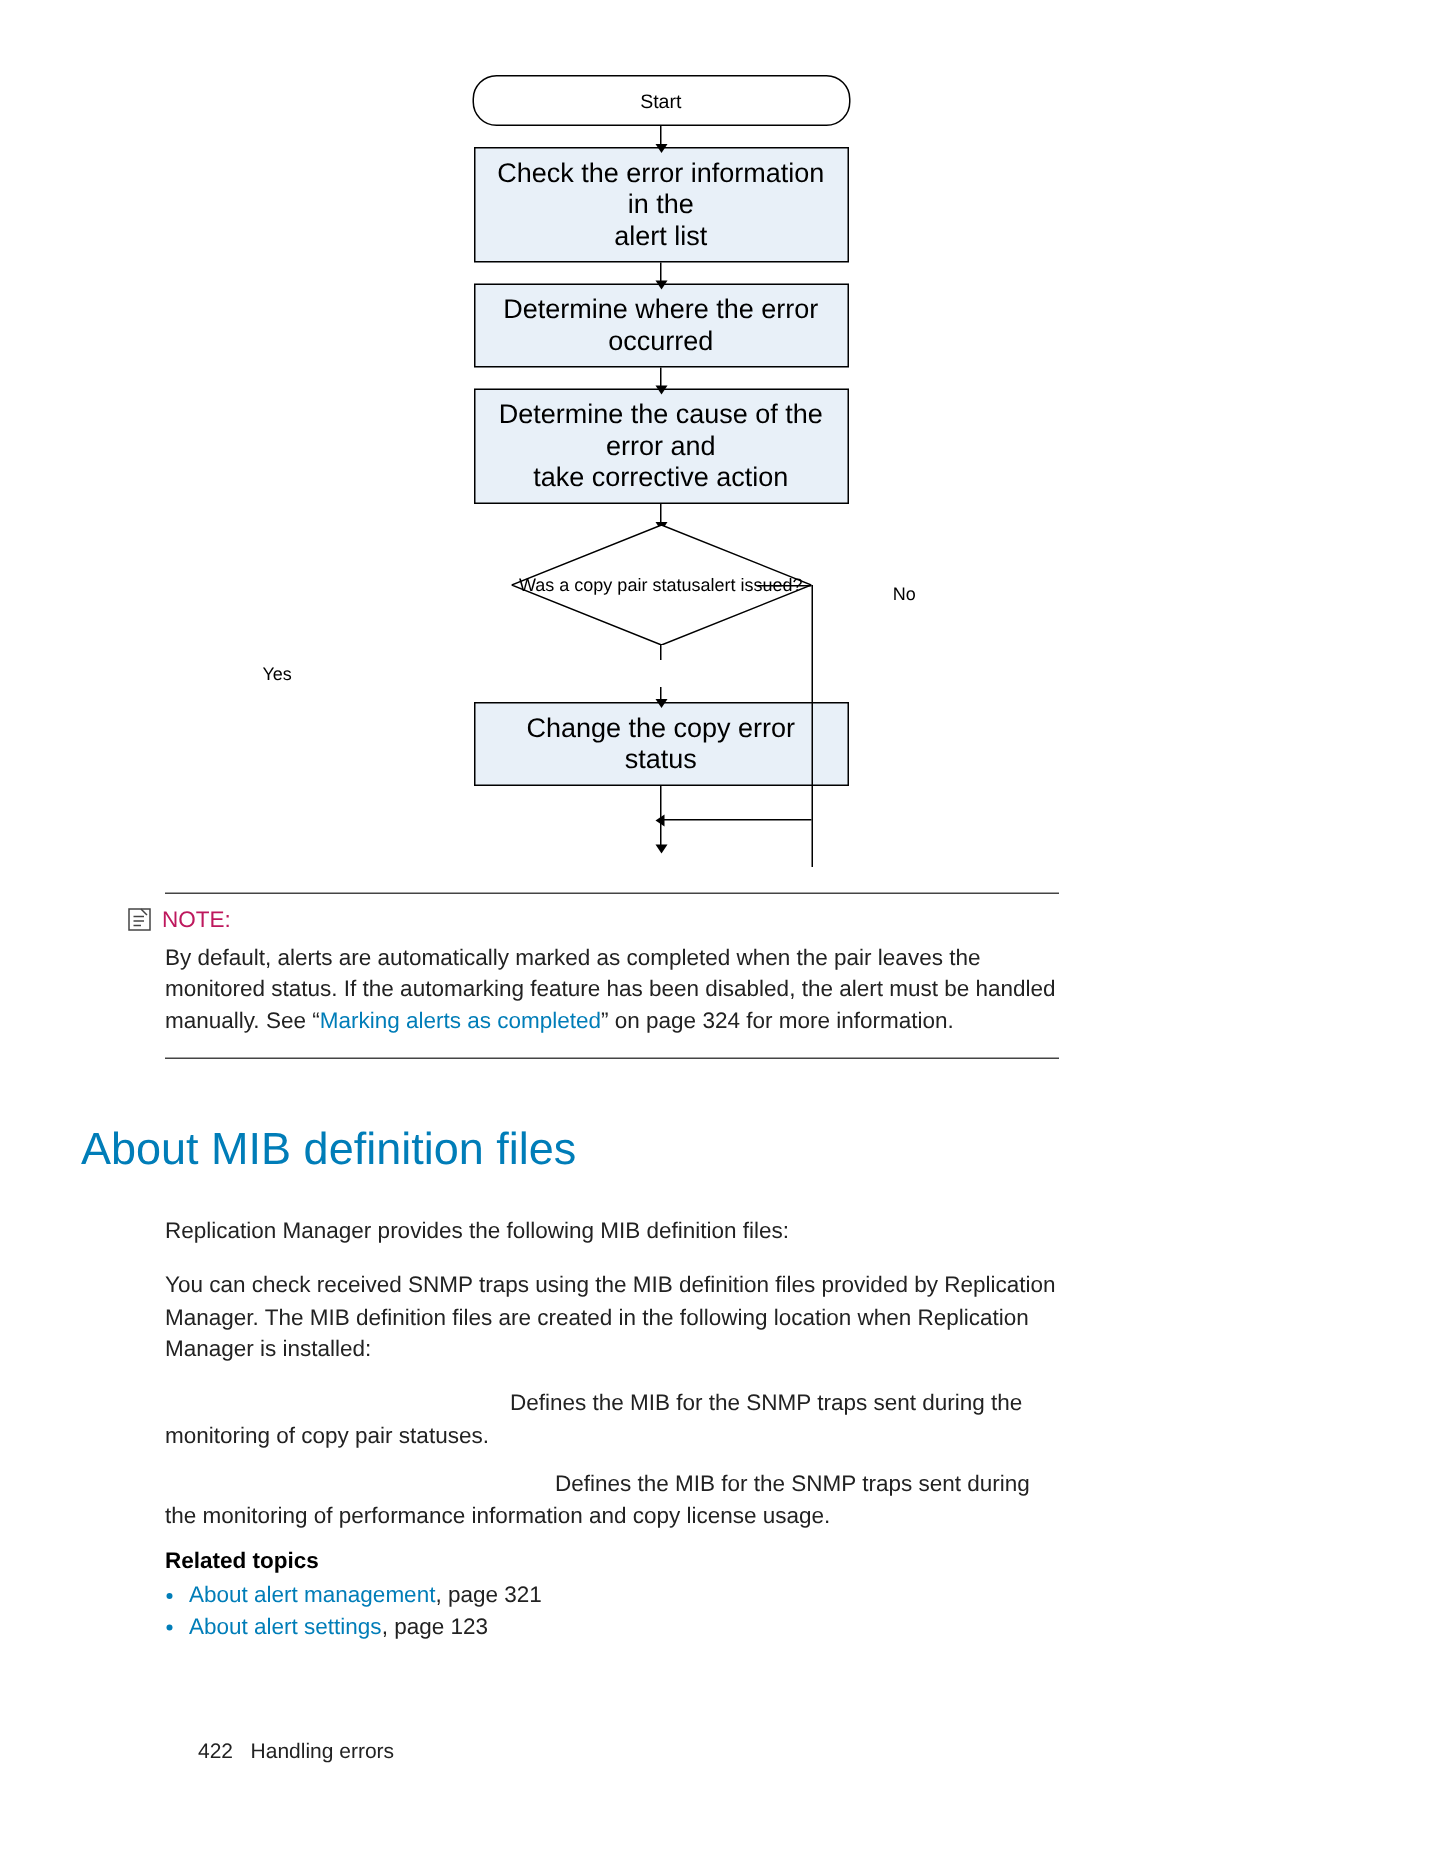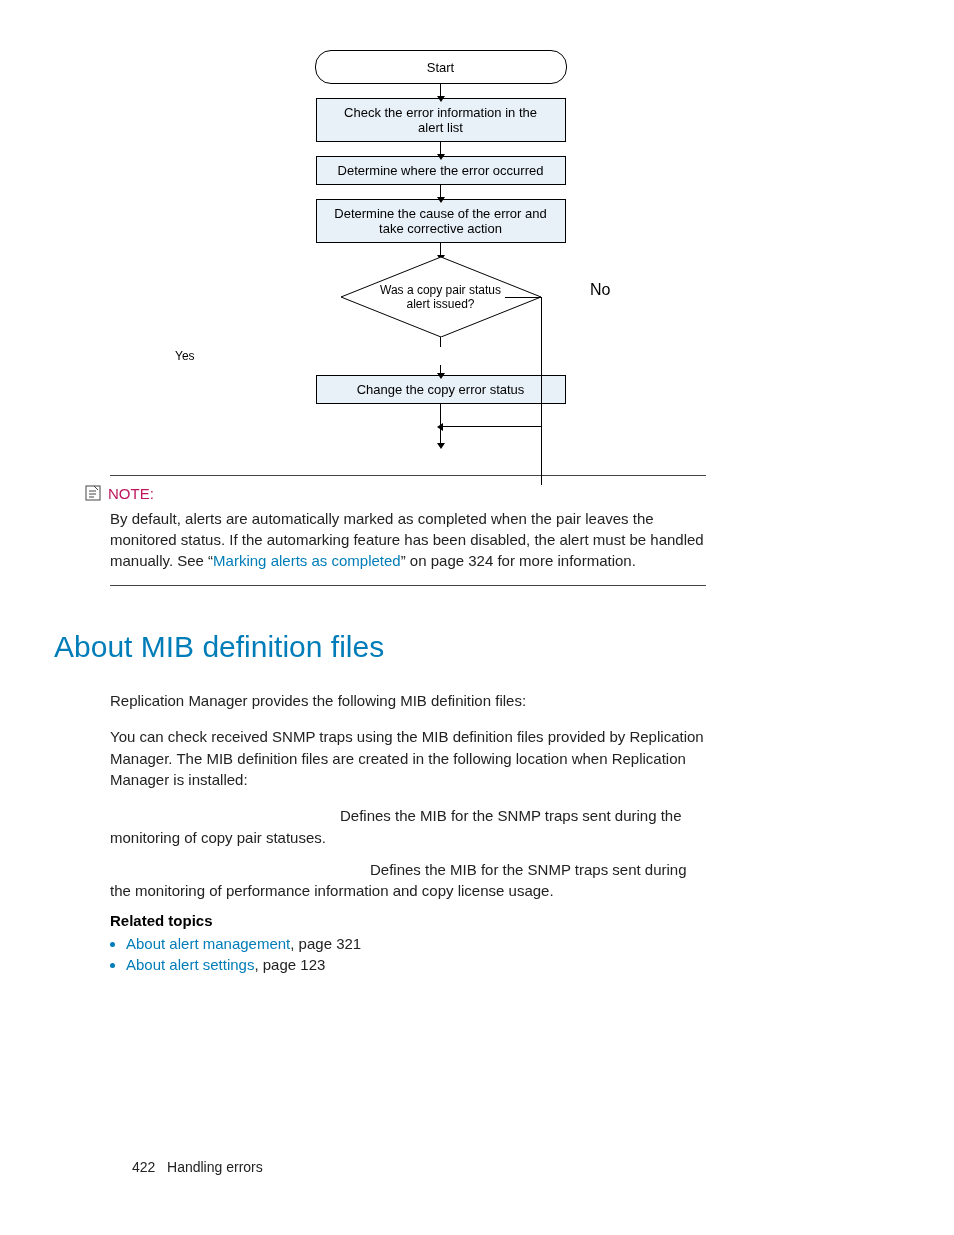--- a/index.html
+++ b/index.html
@@ -30,21 +30,21 @@
     justify-content: center;
     font-size: 13px;
     margin: 0 auto;
     background: #fff;
   }
   .process {
     width: 250px;
     padding: 6px 8px;
     border: 1px solid #000;
     background: #e8f0f8;
-    font-size: 13px;
+    font-size: 18px;
     text-align: center;
     margin: 0 auto;
     box-sizing: border-box;
   }
   .connector-v {
     width: 1px;
     height: 14px;
     background: #000;
     margin: 0 auto;
     position: relative;
@@ -70,30 +70,30 @@
     margin: 0 auto;
     position: relative;
   }
   .decision svg { display: block; }
   .decision-text {
     position: absolute;
     top: 0; left: 0; right: 0; bottom: 0;
     display: flex;
     align-items: center;
     justify-content: center;
-    flex-direction: column;
+    flex-direction: row;
     font-size: 12px;
     text-align: center;
     line-height: 1.2;
   }
   .no-label {
     position: absolute;
-    top: 24px;
+    top: 39px;
     right: -6px;
-    font-size: 16px;
+    font-size: 12px;
   }
   .yes-label {
     font-size: 12px;
     margin-top: 2px;
     margin-bottom: 2px;
   }
   .no-branch {
     position: absolute;
     top: 40px;
     left: 264px;

